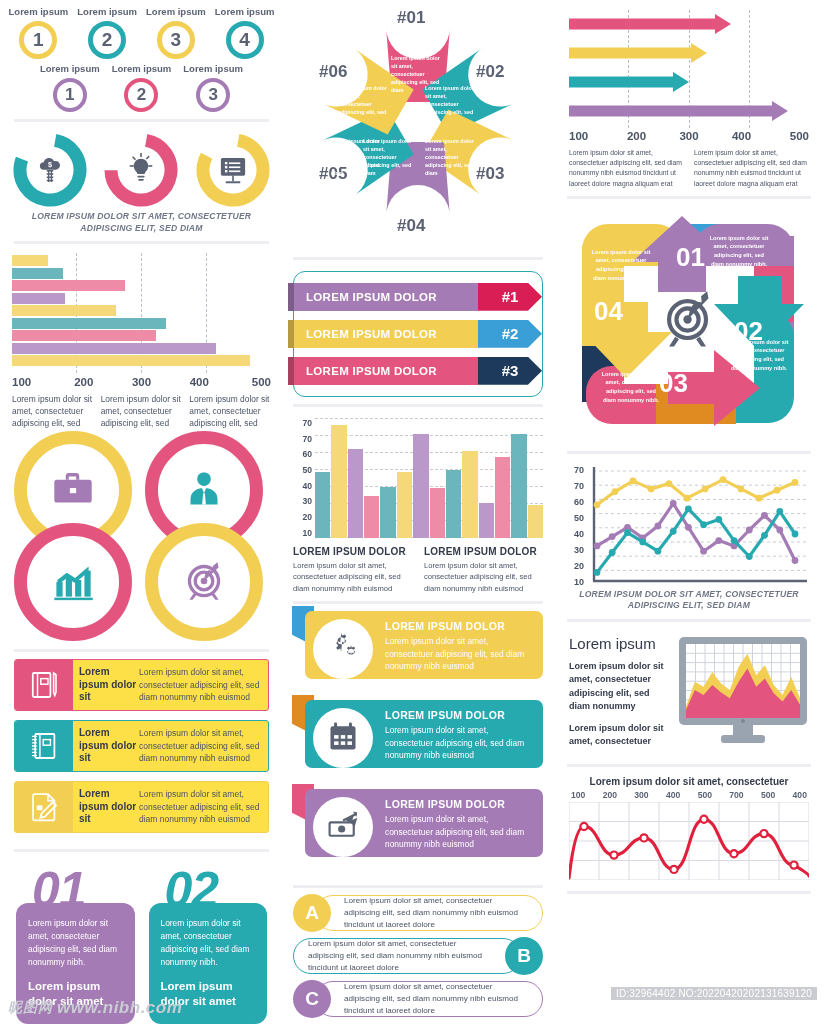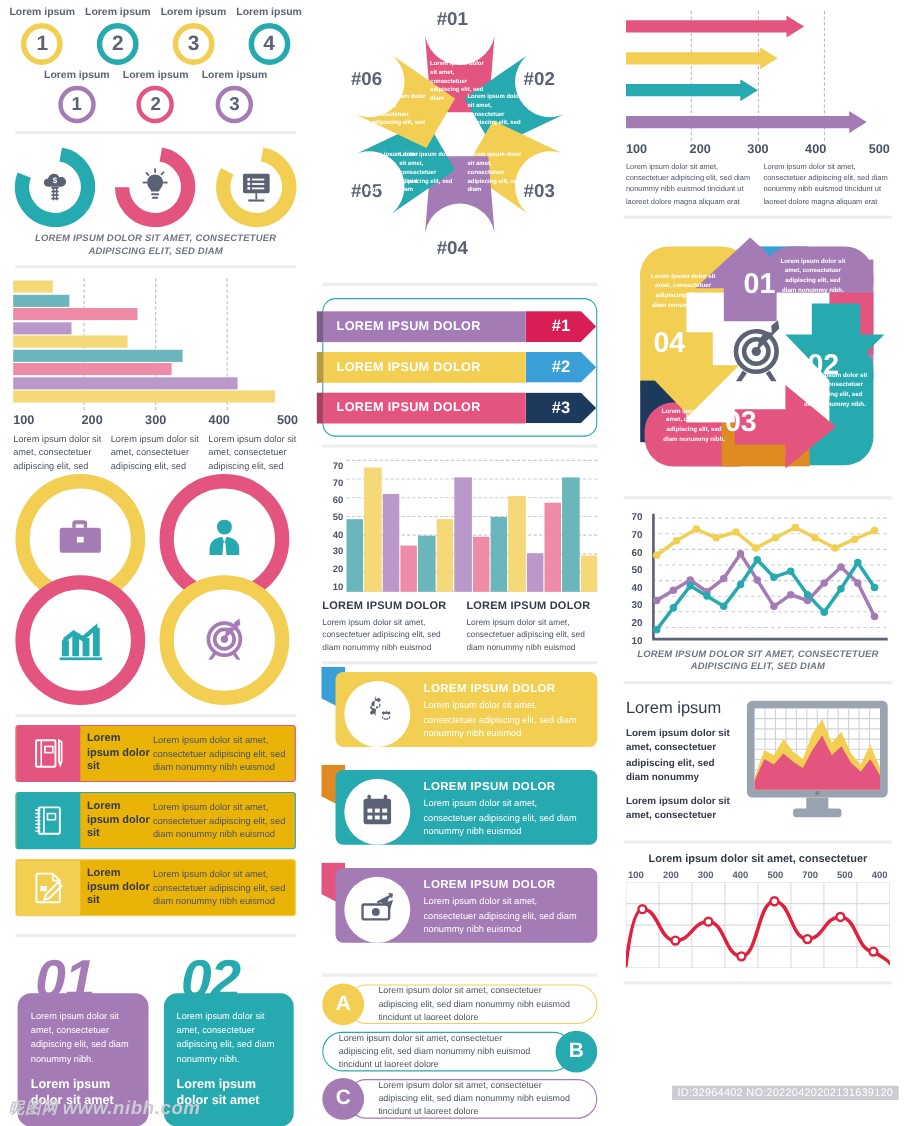--- a/index.html
+++ b/index.html
@@ -55,21 +55,21 @@
   .tri-cols { display:flex; gap:7px; padding:6px 8px 0; }
   .tri-cols div { flex:1; font-size:8.4px; line-height:1.4; color:#4a5365; }
 
   
   .rings { position:relative; width:255px; height:215px; margin:2px auto 0; }
   .ring { position:absolute; width:118px;height:118px;border-radius:50%;
           border:13px solid #000; background:#fff; display:flex;align-items:center;justify-content:center; }
 
   
   .lrow { display:flex; align-items:stretch; border:1.6px solid #000; border-radius:3px;
-          margin:0 10px 9px 10px; height:52px; overflow:hidden; background:#eab308; }
+          margin:0 10px 9px 10px; height:52px; overflow:hidden; background:#fde047; }
   .lrow .ic { width:58px; display:flex;align-items:center;justify-content:center; flex:0 0 58px; }
   .lrow .t1 { width:66px; font-size:10px; font-weight:bold; color:#333a49; display:flex;align-items:center;
               line-height:1.25; padding-left:6px; flex:0 0 66px;}
   .lrow .t2 { flex:1; font-size:8.5px; line-height:1.45; color:#4a5365; display:flex;align-items:center; padding-right:6px;}
 
   
   .bigcards { display:flex; gap:14px; padding:8px 12px 0; }
   .bigcard { flex:1; position:relative; padding-top:36px; }
   .bigcard .num { position:absolute; top:-2px; left:16px; font-size:50px; font-weight:bold; font-style:italic;
                   line-height:1; letter-spacing:-1px; }

